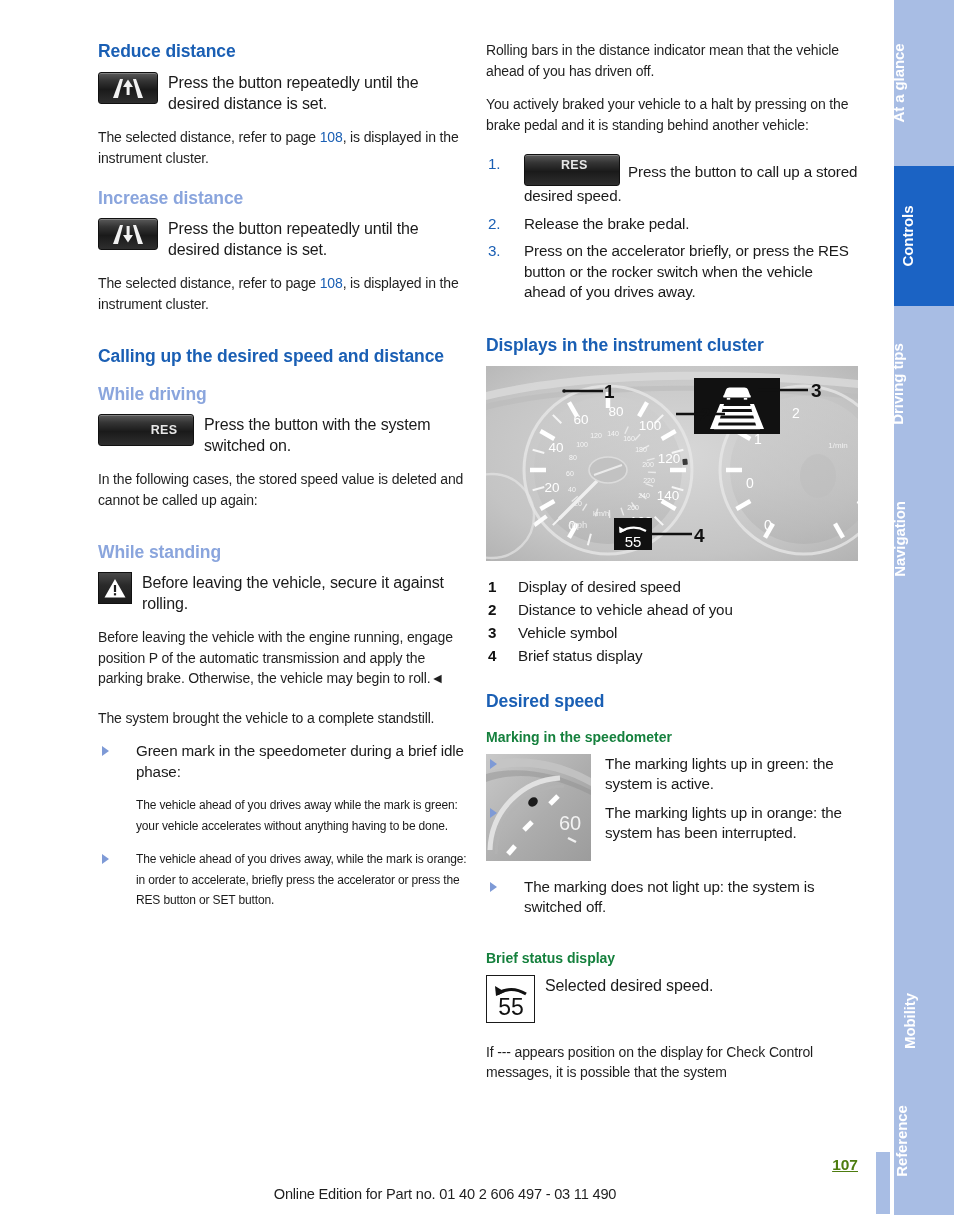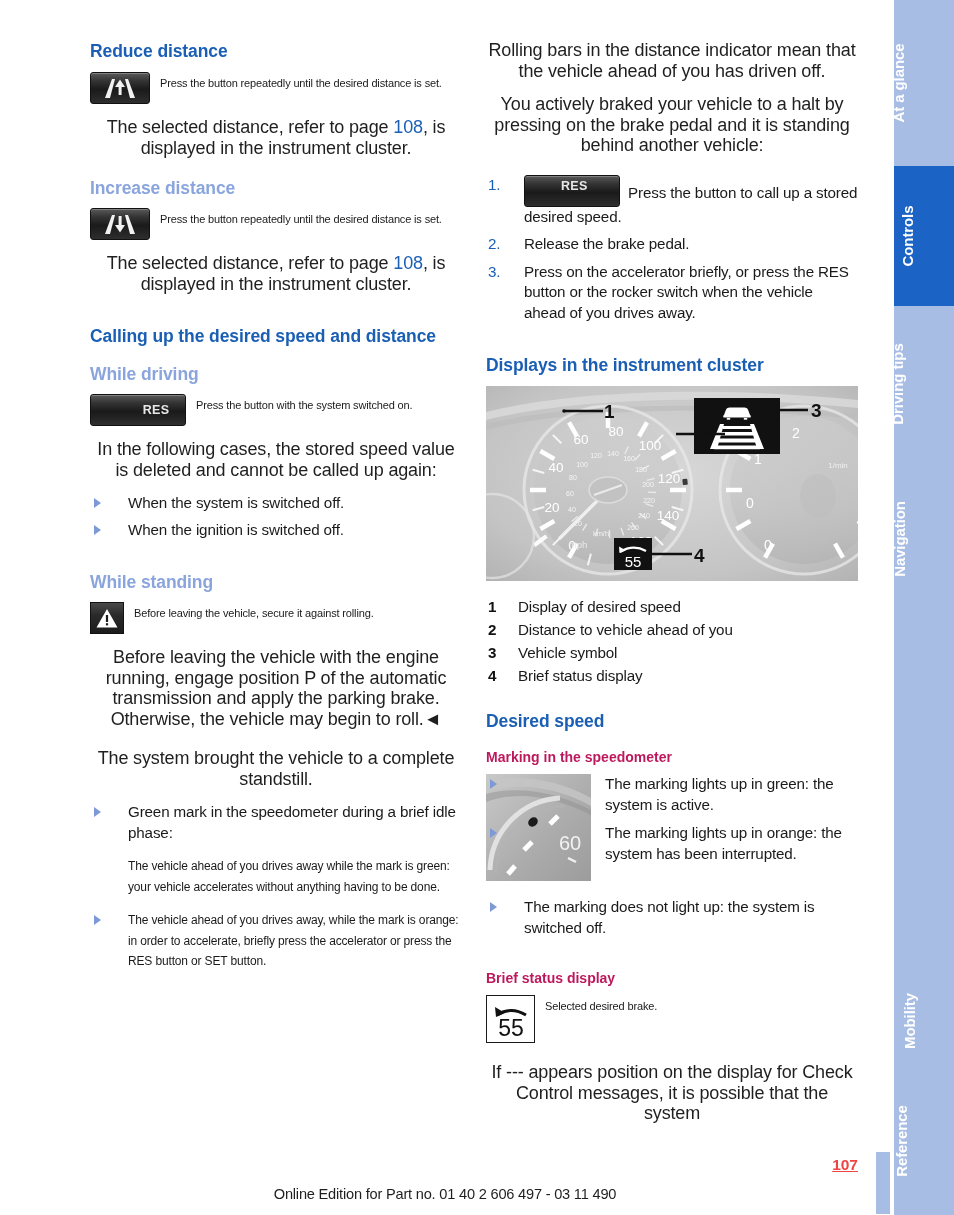--- a/index.html
+++ b/index.html
@@ -27,21 +27,21 @@
     left: 86px;
     top: 40px;
     width: 772px;
     height: 1110px;
   }
   .col {
     position: absolute;
     top: 0;
     width: 372px;
   }
-  .col-left  { left: 4px; }
+  .col-left  { left: 12px; }
   .col-right { left: 400px; }
 
   
   h2.head-main {
     font-size: 17.5px;
     line-height: 22px;
     font-weight: bold;
     color: #1a5fb4;
     margin: 0 0 10px 0;
     letter-spacing: -0.1px;
@@ -51,46 +51,45 @@
     line-height: 22px;
     font-weight: bold;
     color: #8aa5dd;
     margin: 0 0 9px 0;
     letter-spacing: -0.1px;
   }
   h4.head-small {
     font-size: 14px;
     line-height: 18px;
     font-weight: bold;
-    color: #be185d;
+    color: #15803d;
     margin: 0 0 8px 0;
   }
   p.body {
-    font-size: 18px;
+    font-size: 14px;
     line-height: 20.5px;
     margin: 0 0 13px 0;
     color: #1f1f1f;
     letter-spacing: -0.15px;
-    text-align: center;
   }
   p.body:last-child { margin-bottom: 0; }
   .pagelink { color: #1a5fb4; }
 
   .spacer-18 { height: 18px; }
   .spacer-10 { height: 10px; }
   .spacer-6  { height: 6px; }
 
   
   .icon-row {
     display: flex;
     align-items: flex-start;
     margin: 0 0 13px 0;
   }
   .icon-row .ir-text {
-    font-size: 11px;
+    font-size: 16px;
     line-height: 20.5px;
     letter-spacing: -0.15px;
     padding-top: 1px;
   }
 
   
   .btn-dark {
     width: 58px;
     height: 30px;
     flex: 0 0 58px;
@@ -271,21 +270,21 @@
     letter-spacing: -0.1px;
   }
 
   
   .page-num {
     position: absolute;
     right: 96px;
     top: 1156px;
     font-size: 15.5px;
     font-weight: bold;
-    color: #ef4444;
+    color: #4d7c0f;
     text-decoration: underline;
   }
   .page-bar {
     position: absolute;
     right: 64px;
     top: 1152px;
     width: 14px;
     height: 62px;
     background: #a8bde4;
   }
@@ -357,24 +356,20 @@
 
       <div class="icon-row">
         <div class="btn-dark btn-res">
             <span>RES</span>
           </div>
         <div class="ir-text">Press the button with the system switched on.</div>
       </div>
 
       <p class="body">In the following cases, the stored speed value is deleted and cannot be called up again:</p>
 
-      <ul class="triangles">
-        <li><span class="tri"></span><span>When the system is switched off.</span></li>
-        <li><span class="tri"></span><span>When the ignition is switched off.</span></li>
-      </ul>
 
       <div class="spacer-18"></div>
 
       <h3 class="head-sub">While standing</h3>
 
       <div class="icon-row">
         <div class="btn-warn">
           <svg width="24" height="22" viewBox="0 0 24 22">
             <polygon points="12,2 22.5,20.5 1.5,20.5" fill="#ffffff"></polygon>
             <rect x="10.9" y="8" width="2.2" height="7" fill="#1c1c1c"></rect>
@@ -765,21 +760,21 @@
       <h4 class="head-small">Brief status display</h4>
 
       <div class="icon-row">
         <div class="badge-speed">
           <svg width="44" height="43" viewBox="0 0 44 43">
             <path d="M8,17 Q22,8 37,17" stroke="#111111" stroke-width="3" fill="none"></path>
             <polygon points="6,9 16,15 7,19" fill="#111111"></polygon>
             <text x="22" y="38" fill="#111111" font-family="Liberation Sans, sans-serif" font-size="23" text-anchor="middle">55</text>
           </svg>
         </div>
-        <div class="ir-text">Selected desired brake.</div>
+        <div class="ir-text">Selected desired speed.</div>
       </div>
 
       <div class="spacer-6"></div>
 
       <p class="body">If --- appears position on the display for Check Control messages, it is possible that the system</p>
 
     </div>
   </div>
 
   <div id="sidebar">

